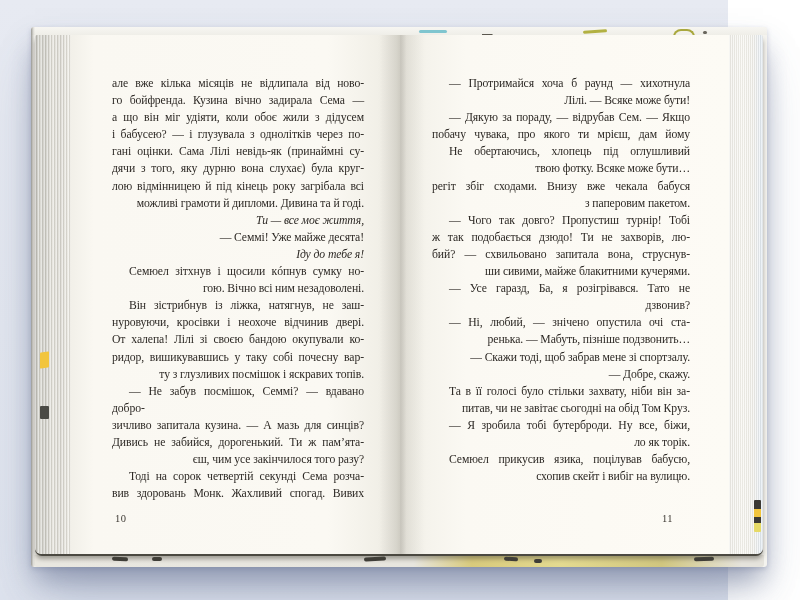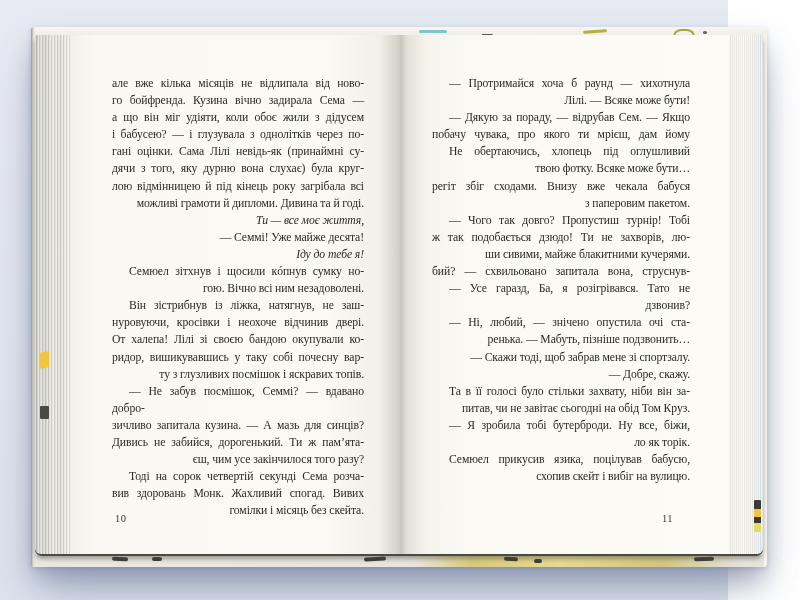--- a/index.html
+++ b/index.html
@@ -110,39 +110,38 @@
             <div class="line jst">нуровуючи, кросівки і неохоче відчинив двері.</div>
             <div class="line jst">От халепа! Лілі зі своєю бандою окупували ко-</div>
             <div class="line jst">ридор, вишикувавшись у таку собі почесну вар-</div>
             <div class="line">ту з глузливих посмішок і яскравих топів.</div>
             <div class="line ind jst">— Не забув посмішок, Семмі? — вдавано добро-</div>
             <div class="line jst">зичливо запитала кузина. — А мазь для синців?</div>
             <div class="line jst">Дивись не забийся, дорогенький. Ти ж пам’ята-</div>
             <div class="line">єш, чим усе закінчилося того разу?</div>
             <div class="line ind jst">Тоді на сорок четвертій секунді Сема розча-</div>
             <div class="line jst">вив здоровань Монк. Жахливий спогад. Вивих</div>
-            <div class="line">гомілки і місяць без скейта.</div>
           </div>
         <div class="page-number">10</div>
       </div>
 
       <div class="page right">
         <div class="page-body">
             <div class="line ind jst">— Протримайся хоча б раунд — хихотнула</div>
             <div class="line">Лілі. — Всяке може бути!</div>
             <div class="line ind jst">— Дякую за пораду, — відрубав Сем. — Якщо</div>
             <div class="line jst">побачу чувака, про якого ти мрієш, дам йому</div>
             <div class="line ind jst">Не обертаючись, хлопець під оглушливий</div>
             <div class="line">твою фотку. Всяке може бути…</div>
             <div class="line jst">регіт збіг сходами. Внизу вже чекала бабуся</div>
             <div class="line">з паперовим пакетом.</div>
             <div class="line ind jst">— Чого так довго? Пропустиш турнір! Тобі</div>
             <div class="line jst">ж так подобається дзюдо! Ти не захворів, лю-</div>
+            <div class="line jst">бий? — схвильовано запитала вона, струснув-</div>
             <div class="line">ши сивими, майже блакитними кучерями.</div>
-            <div class="line jst">бий? — схвильовано запитала вона, струснув-</div>
             <div class="line ind jst">— Усе гаразд, Ба, я розігрівався. Тато не</div>
             <div class="line">дзвонив?</div>
             <div class="line ind jst">— Ні, любий, — знічено опустила очі ста-</div>
             <div class="line">ренька. — Мабуть, пізніше подзвонить…</div>
             <div class="line ind">— Скажи тоді, щоб забрав мене зі спортзалу.</div>
             <div class="line ind">— Добре, скажу.</div>
             <div class="line ind jst">Та в її голосі було стільки захвату, ніби він за-</div>
             <div class="line">питав, чи не завітає сьогодні на обід Том Круз.</div>
             <div class="line ind jst">— Я зробила тобі бутерброди. Ну все, біжи,</div>
             <div class="line">ло як торік.</div>

